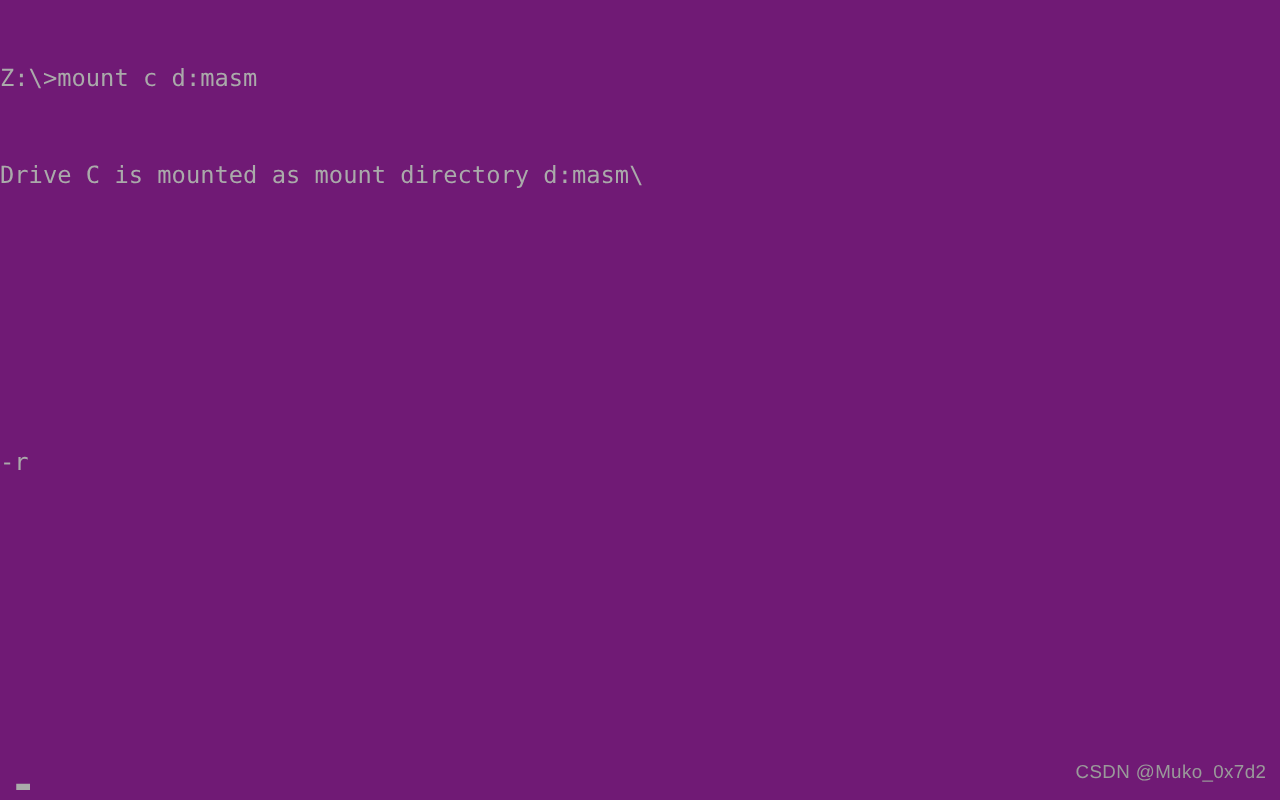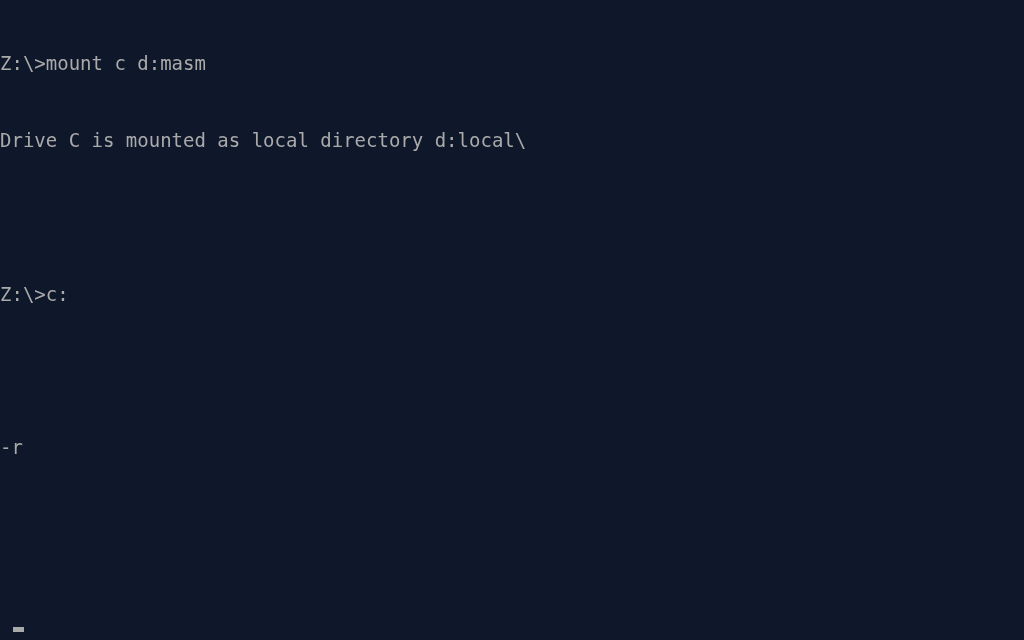--- a/index.html
+++ b/index.html
@@ -11,21 +11,21 @@
   body {
     width: 1024px;
     height: 640px;
     overflow: hidden;
     font-family: "DejaVu Sans Mono", "Liberation Mono", monospace;
   }
   #terminal {
     position: relative;
     width: 1024px;
     height: 640px;
-    background: #0f172a;
+    background: #701a75;
     color: #aaaaaa;
     font-family: "DejaVu Sans Mono", "Liberation Mono", monospace;
     font-size: 19px;
     line-height: 25.6px;
     letter-spacing: 0px;
     padding: 0;
     box-sizing: border-box;
     -webkit-font-smoothing: none;
   }
   .screen {
@@ -71,23 +71,22 @@
     white-space: pre;
   }
 </style>
 </head>
 <body>
 
 <div id="terminal">
 
   <div class="screen">
     <div class="row">Z:\&gt;mount c d:masm</div>
-    <div class="row">Drive C is mounted as local directory d:local\</div>
+    <div class="row">Drive C is mounted as mount directory d:masm\</div>
     <div class="row blank"></div>
-    <div class="row">Z:\&gt;c:</div>
     <div class="row blank"></div>
     <div class="row">-r</div>
     
     
     
     
     
     
     
     
@@ -97,14 +96,15 @@
     
     
     
     
     
     
   </div>
 
   <div id="cursor"></div>
 
+  <div id="watermark">CSDN @Muko_0x7d2</div>
 
 </div>
 
 </body></html>

